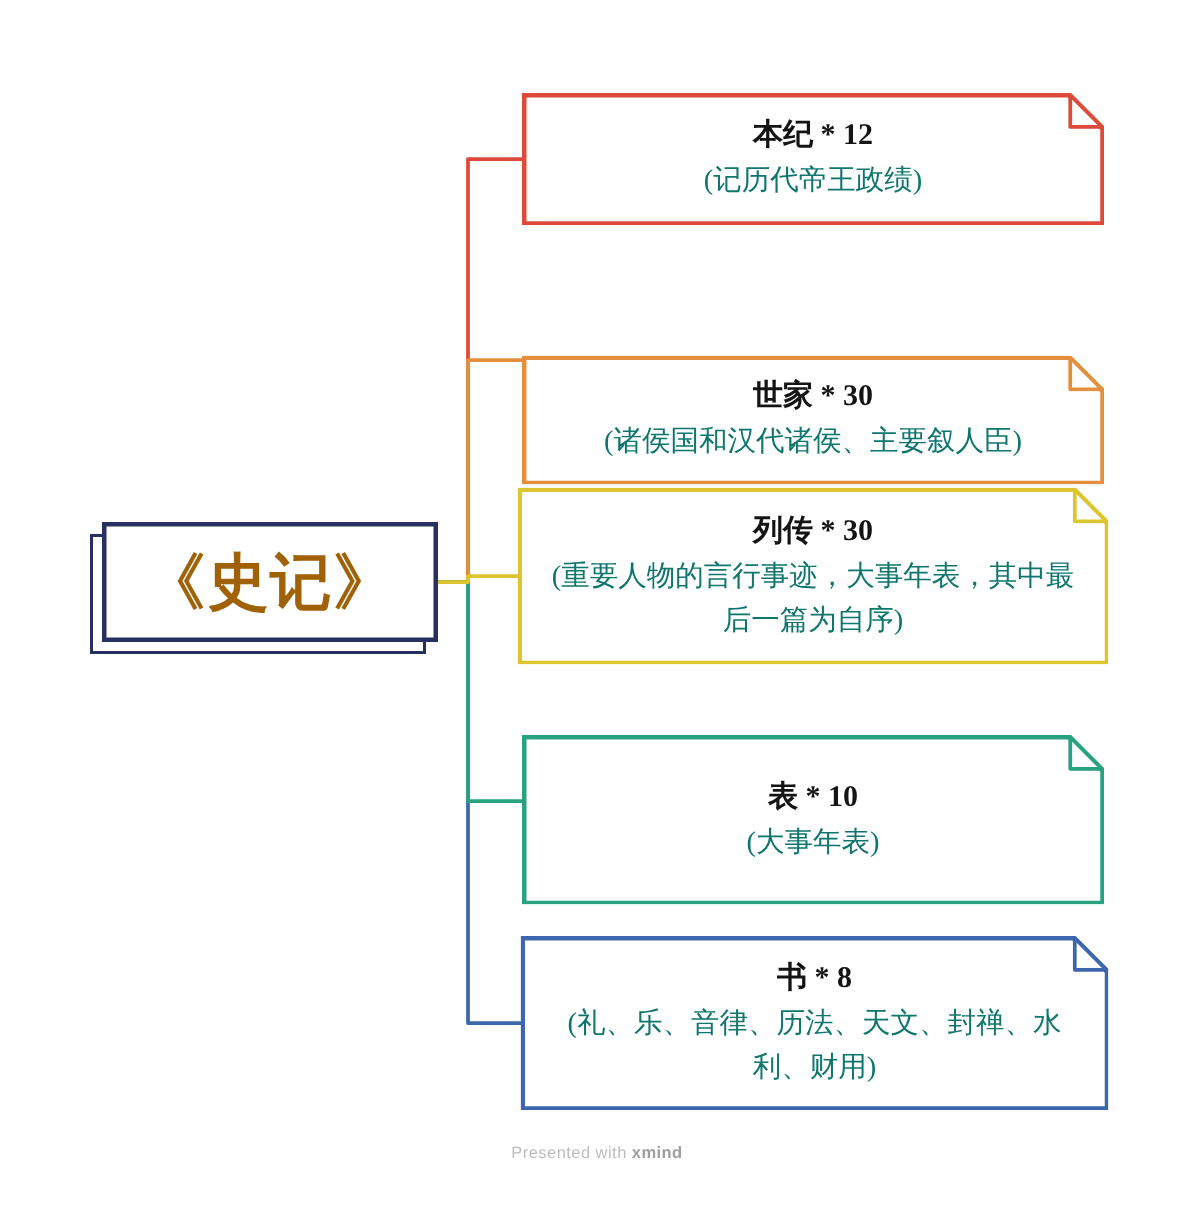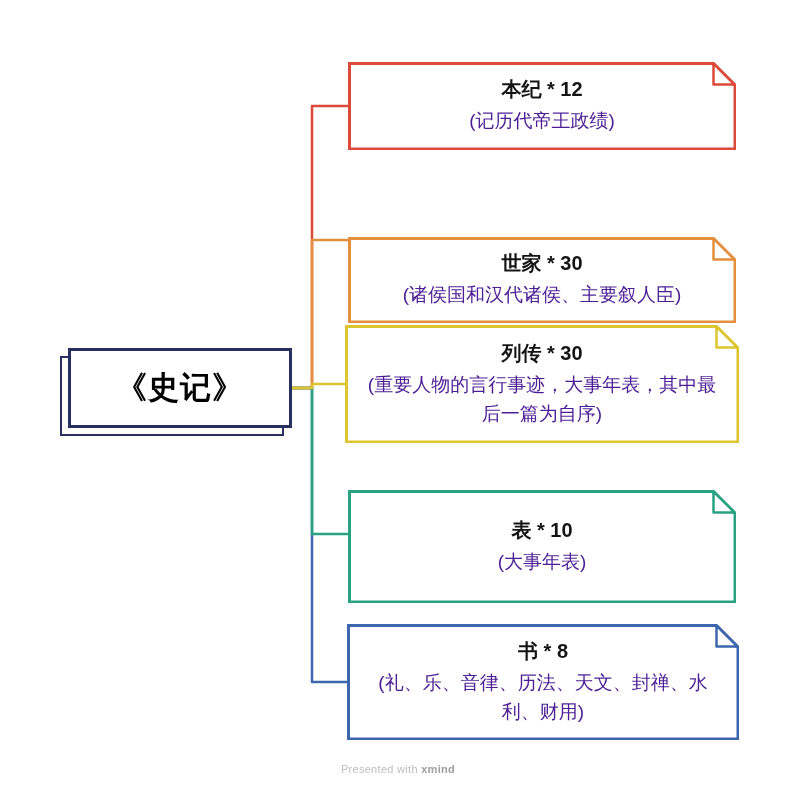--- a/index.html
+++ b/index.html
@@ -34,23 +34,23 @@
     left: 68px; top: 348px;
     width: 224px; height: 80px;
     border: 3px solid #27305e;
     background: #ffffff;
     box-sizing: border-box;
     display: flex;
     align-items: center;
     justify-content: center;
   }
   .central-label {
-    font-size: 31px;
+    font-size: 41px;
     font-weight: bold;
-    color: #000000;
+    color: #a16207;
     letter-spacing: 1px;
     white-space: nowrap;
   }
 
   
   .branch-node { position: absolute; }
   .shape {
     position: absolute;
     inset: 0;
     background: var(--c);
@@ -72,30 +72,31 @@
     position: absolute;
     inset: 0;
     box-sizing: border-box;
     padding: 24px 18px;
     display: flex;
     flex-direction: column;
     justify-content: center;
     align-items: center;
     gap: 3px;
     text-align: center;
+    font-family: Liberation Serif, serif;
   }
   .node-title {
     font-weight: bold;
     font-size: 20px;
     color: #141414;
     white-space: nowrap;
   }
   .node-desc {
     font-size: 19px;
-    color: #4c1d95;
+    color: #0f766e;
     line-height: 1.55;
   }
 
   #node-0 { left: 348px; top: 62px;  width: 388px; height: 88px; }
   #node-1 { left: 348px; top: 197px; width: 388px; height: 86px; margin-top: 40px; }
   #node-2 { left: 345px; top: 325px; width: 394px; height: 118px; }
   #node-3 { left: 348px; top: 490px; width: 388px; height: 113px; }
   #node-4 { left: 347px; top: 624px; width: 392px; height: 116px; }
 
   

